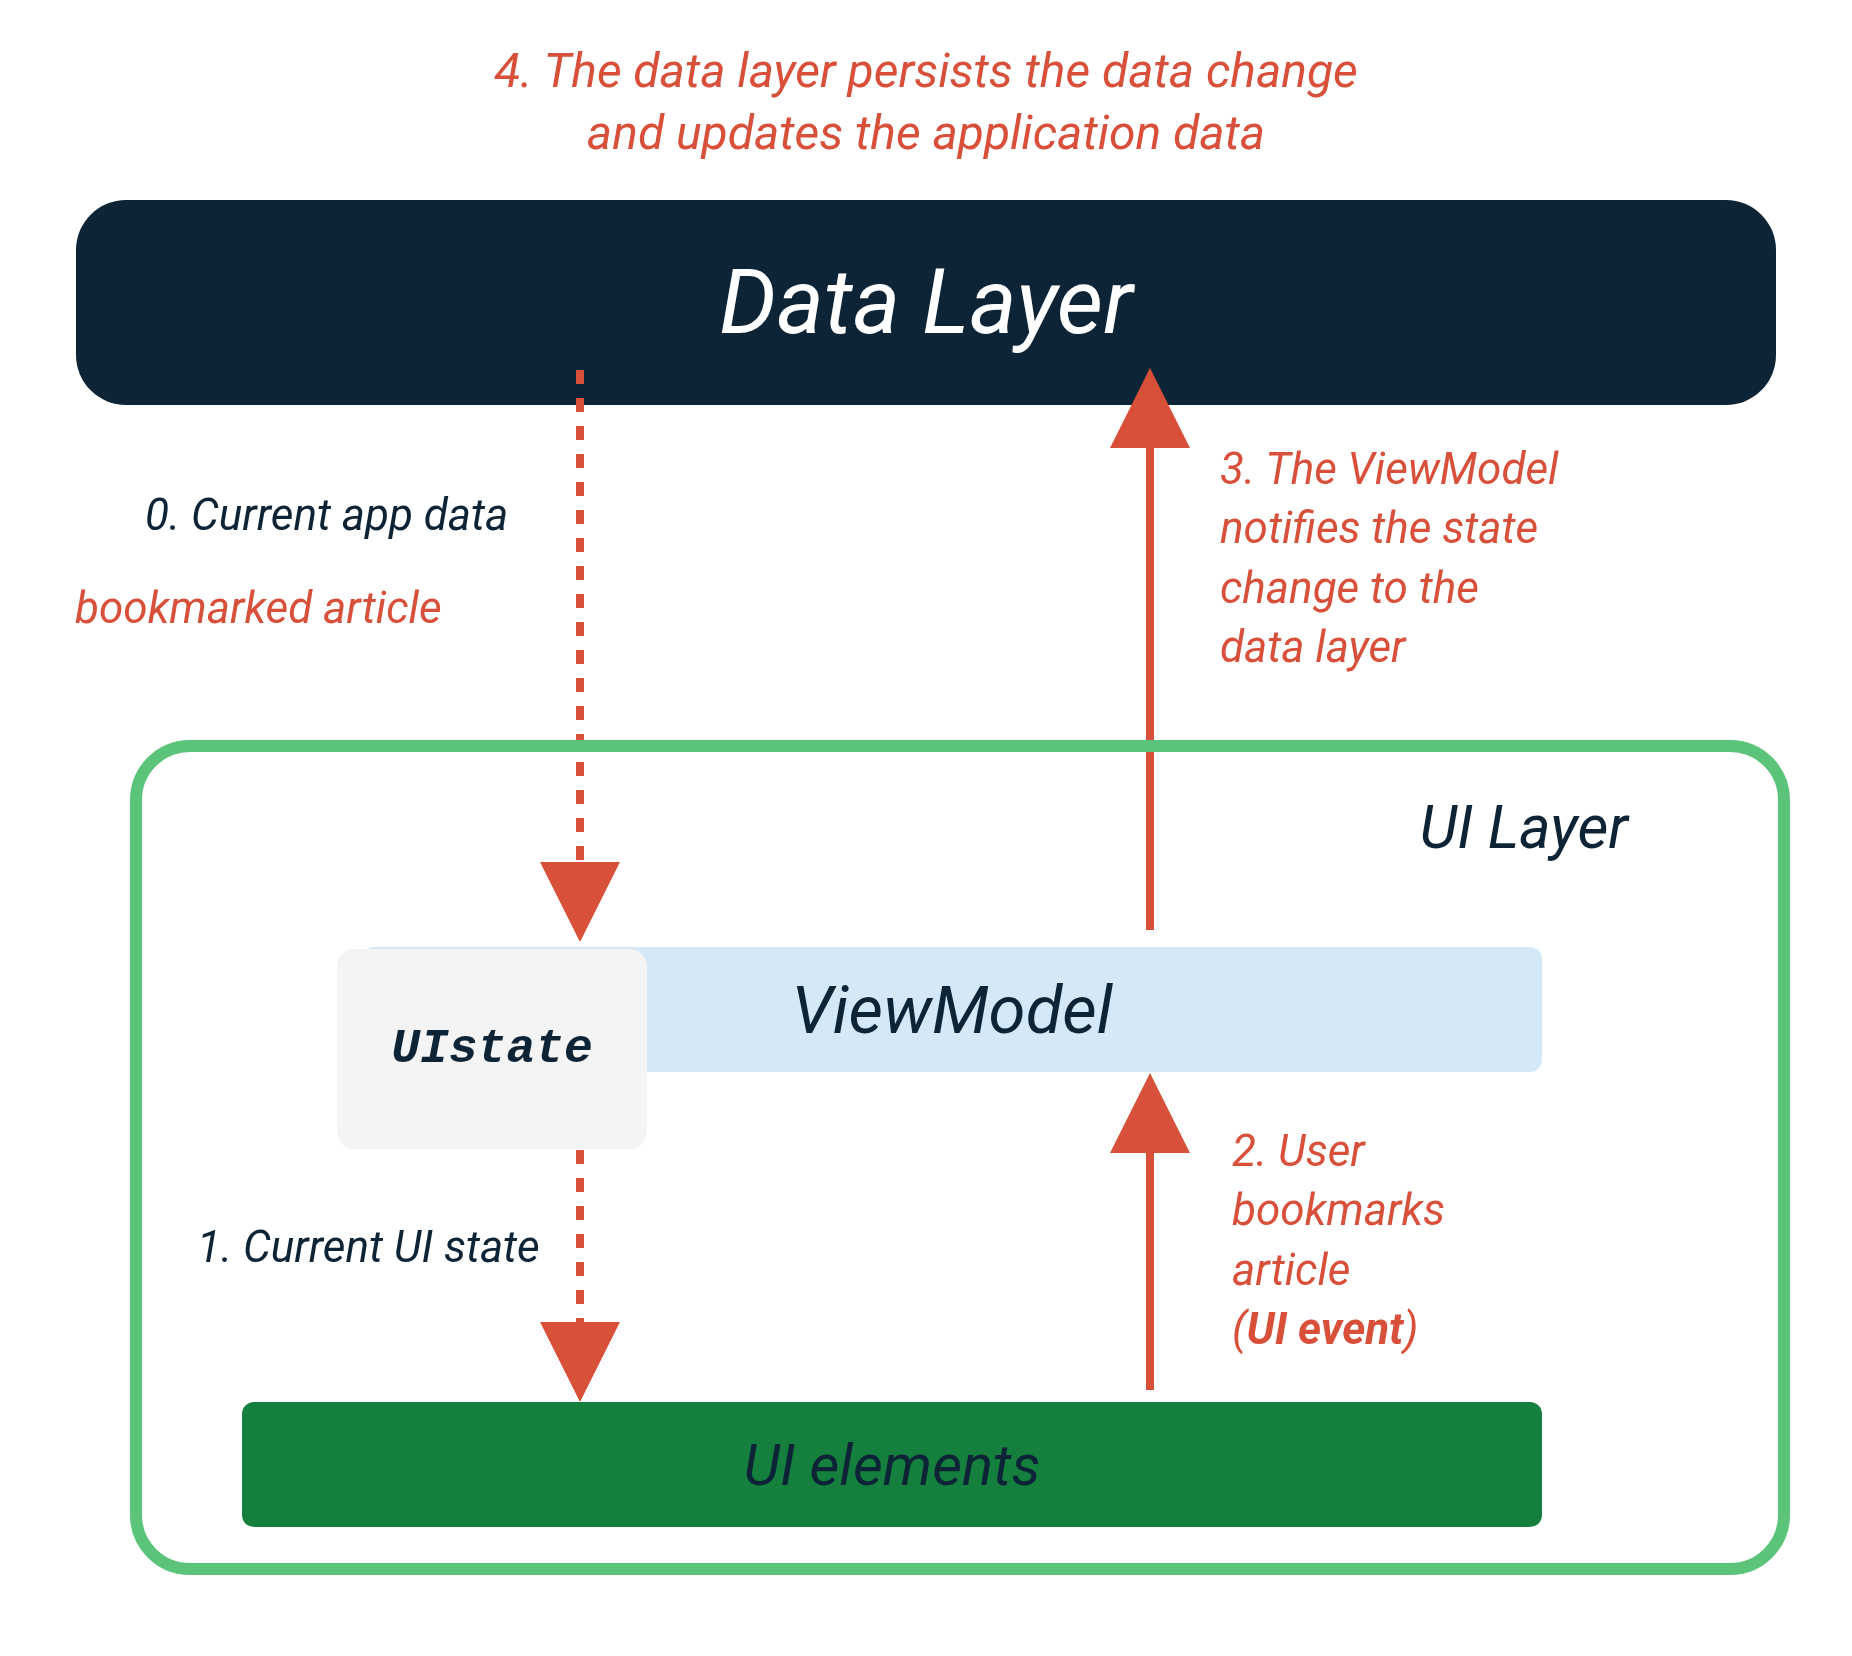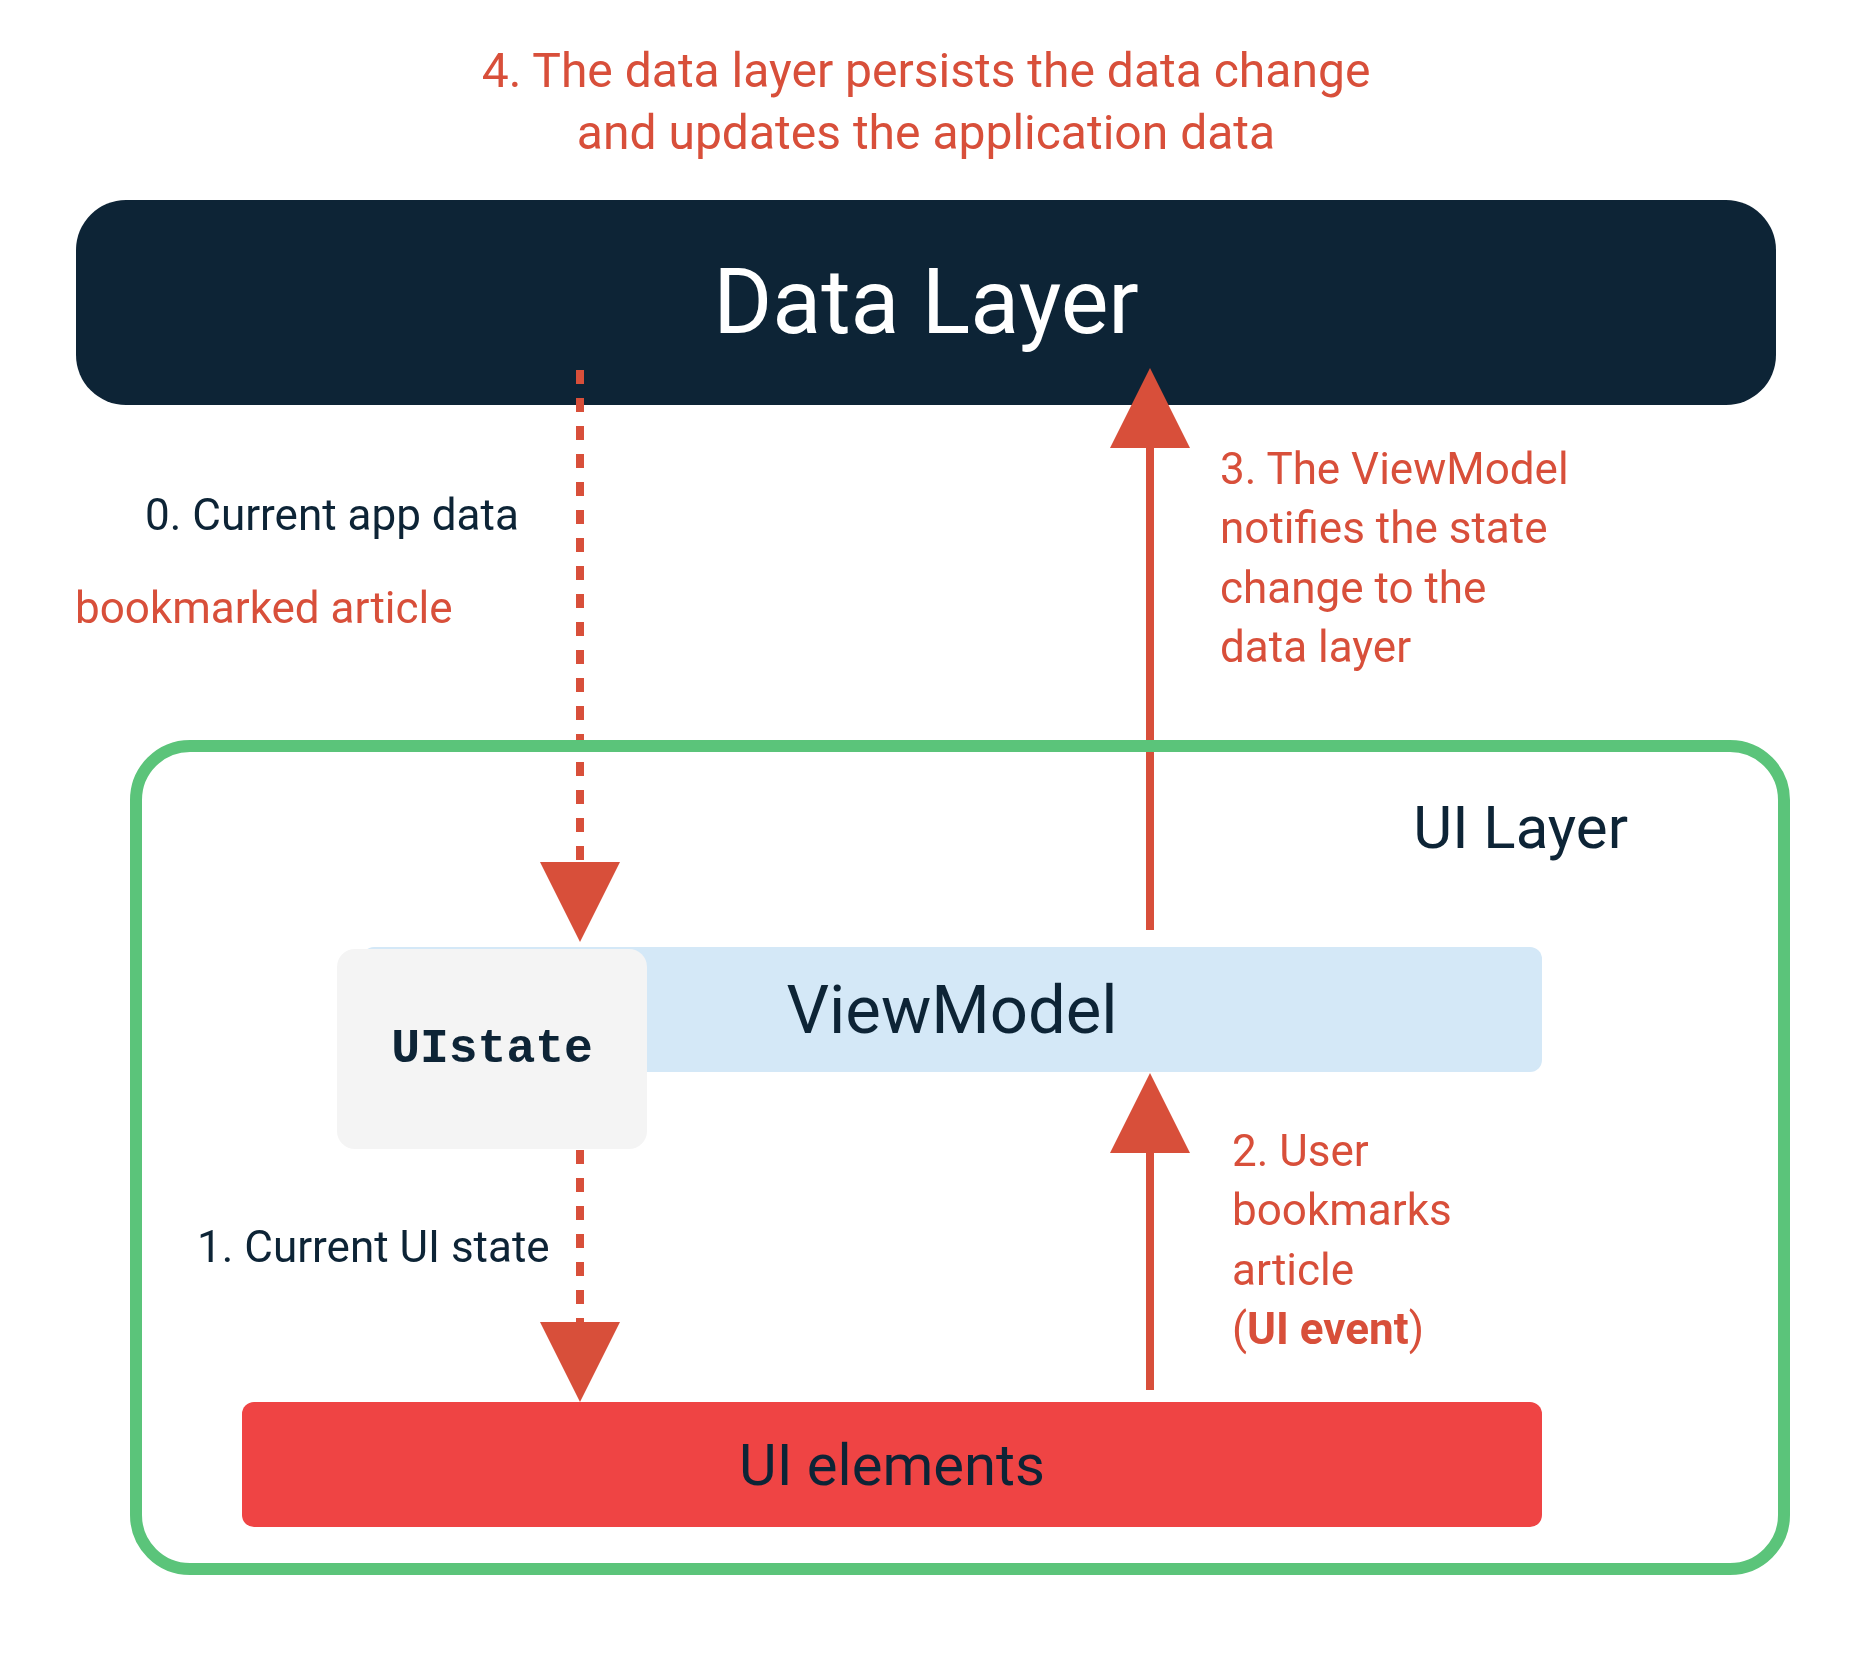--- a/index.html
+++ b/index.html
@@ -8,20 +8,21 @@
       background: #fff;
       width: 1852px;
       height: 1656px;
       position: relative;
     }
     .canvas {
       position: relative;
       width: 1852px;
       height: 1656px;
       padding: 40px 60px;
+      font-style: italic;
     }
     .top-caption {
       text-align: center;
       color: #d84f3a;
       font-size: 48px;
       line-height: 1.3;
       margin-bottom: 35px;
       padding: 0 200px;
     }
     .data-layer {
@@ -83,21 +84,21 @@
       line-height: 1.3;
       text-align: center;
       z-index: 2;
     }
     .ui-elements-box {
       position: absolute;
       left: 100px;
       top: 650px;
       width: 1300px;
       height: 125px;
-      background: #ef4444;
+      background: #15803d;
       border-radius: 12px;
       display: flex;
       align-items: center;
       justify-content: center;
       font-size: 58px;
       color: #0d2436;
     }
     .label {
       position: absolute;
       font-size: 44px;

